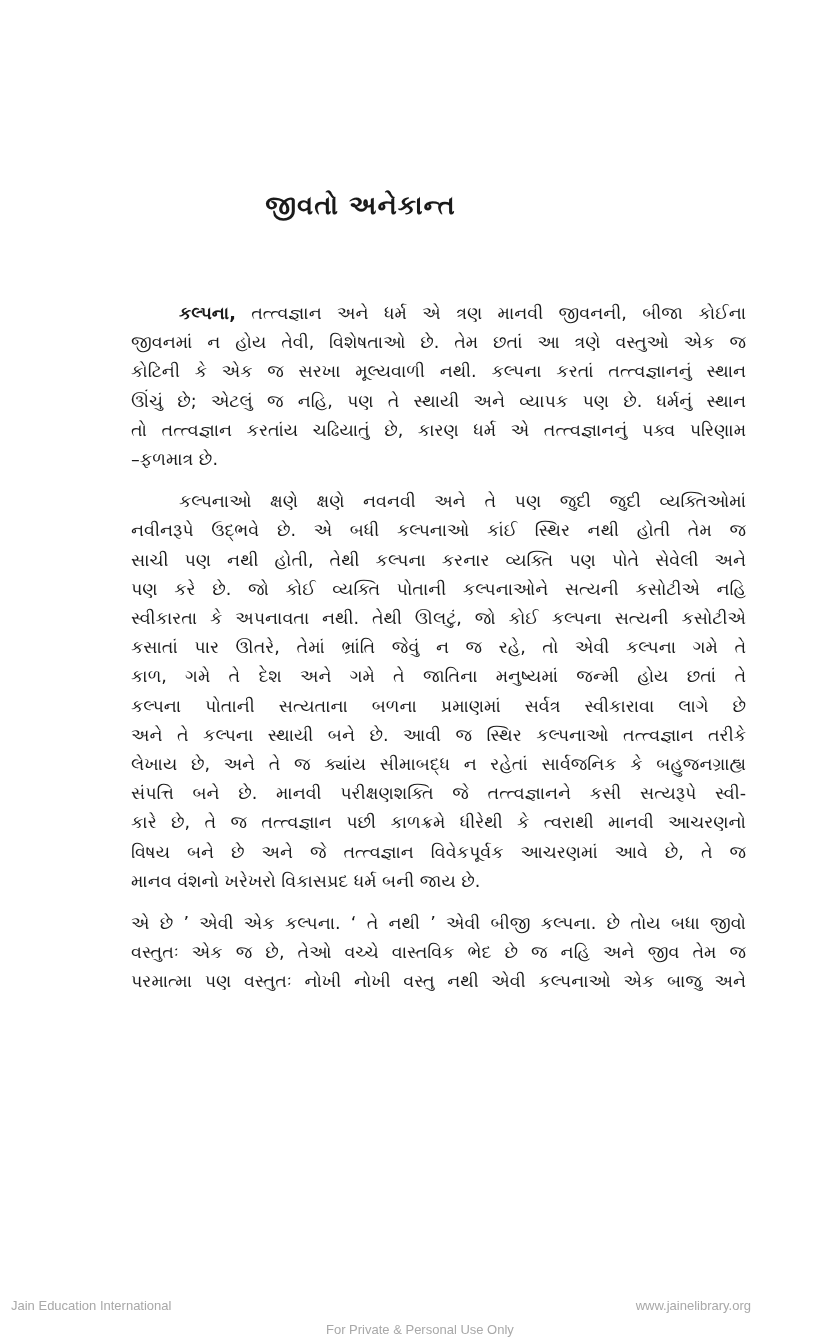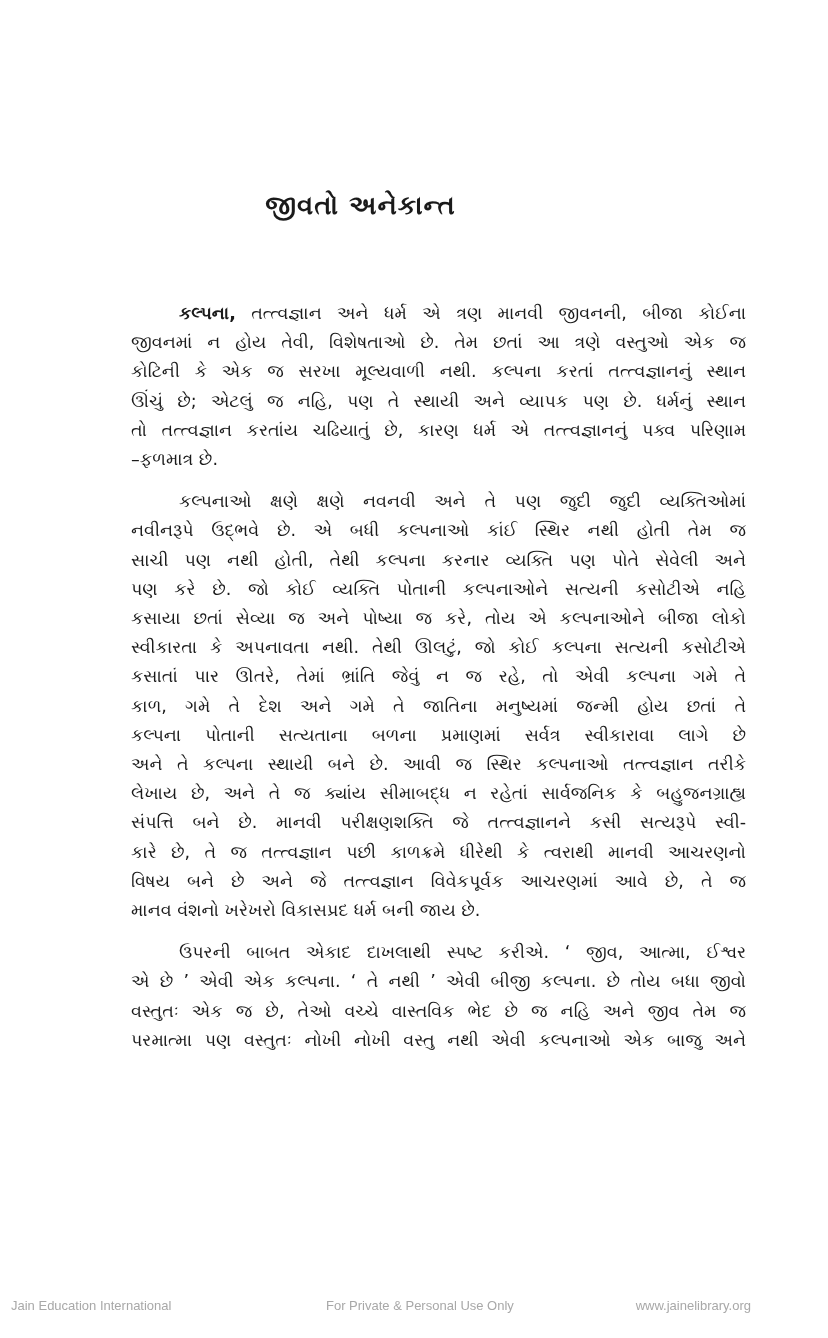--- a/index.html
+++ b/index.html
@@ -24,21 +24,21 @@
     .line { display: block; text-align: justify; text-align-last: justify; white-space: nowrap; overflow: hidden; }
     .line.last { text-align-last: left; }
     .first-line { padding-left: 48px; }
     .bold-lead { font-weight: bold; }
     .footer {
       position: absolute; top: 1298px; left: 0; width: 767px; height: 20px;
       font-family: "Liberation Sans", sans-serif; font-size: 13px; color: #a8a8a8;
     }
     .footer span { position: absolute; top: 0; }
     .f-left { left: 11px; }
-    .f-center { left: 326px; }
+    .f-center { left: 326px; margin-top: 24px; }
     .f-right { right: 16px; }
   </style>
 </head>
 <body>
 
 <div class="page">
   <div class="title">જીવતો અનેકાન્ત</div>
 
   <div class="body-text">
     <div class="para">
@@ -48,35 +48,33 @@
       <span class="line">ઊંચું છે; એટલું જ નહિ, પણ તે સ્થાયી અને વ્યાપક પણ છે. ધર્મનું સ્થાન</span>
       <span class="line">તો તત્ત્વજ્ઞાન કરતાંય ચઢિયાતું છે, કારણ ધર્મ એ તત્ત્વજ્ઞાનનું પક્વ પરિણામ</span>
       <span class="line last">–ફળમાત્ર છે.</span>
     </div>
 
     <div class="para">
       <span class="line first-line">કલ્પનાઓ ક્ષણે ક્ષણે નવનવી અને તે પણ જુદી જુદી વ્યક્તિઓમાં</span>
       <span class="line">નવીનરૂપે ઉદ્ભવે છે. એ બધી કલ્પનાઓ કાંઈ સ્થિર નથી હોતી તેમ જ</span>
       <span class="line">સાચી પણ નથી હોતી, તેથી કલ્પના કરનાર વ્યક્તિ પણ પોતે સેવેલી અને</span>
       <span class="line">પણ કરે છે. જો કોઈ વ્યક્તિ પોતાની કલ્પનાઓને સત્યની કસોટીએ નહિ</span>
-      <span class="line">કસાયા છતાં સેવ્યા જ અને પોષ્યા જ કરે, તોય એ કલ્પનાઓને બીજા લોકો</span>
       <span class="line">સ્વીકારતા કે અપનાવતા નથી. તેથી ઊલટું, જો કોઈ કલ્પના સત્યની કસોટીએ</span>
       <span class="line">કસાતાં પાર ઊતરે, તેમાં ભ્રાંતિ જેવું ન જ રહે, તો એવી કલ્પના ગમે તે</span>
       <span class="line">કાળ, ગમે તે દેશ અને ગમે તે જાતિના મનુષ્યમાં જન્મી હોય છતાં તે</span>
       <span class="line">કલ્પના પોતાની સત્યતાના બળના પ્રમાણમાં સર્વત્ર સ્વીકારાવા લાગે છે</span>
       <span class="line">અને તે કલ્પના સ્થાયી બને છે. આવી જ સ્થિર કલ્પનાઓ તત્ત્વજ્ઞાન તરીકે</span>
       <span class="line">લેખાય છે, અને તે જ ક્યાંય સીમાબદ્ધ ન રહેતાં સાર્વજનિક કે બહુજનગ્રાહ્ય</span>
       <span class="line">સંપત્તિ બને છે. માનવી પરીક્ષણશક્તિ જે તત્ત્વજ્ઞાનને કસી સત્યરૂપે સ્વી-</span>
       <span class="line">કારે છે, તે જ તત્ત્વજ્ઞાન પછી કાળક્રમે ધીરેથી કે ત્વરાથી માનવી આચરણનો</span>
       <span class="line">વિષય બને છે અને જે તત્ત્વજ્ઞાન વિવેકપૂર્વક આચરણમાં આવે છે, તે જ</span>
       <span class="line last">માનવ વંશનો ખરેખરો વિકાસપ્રદ ધર્મ બની જાય છે.</span>
     </div>
 
     <div class="para">
-      <span class="line first-line">ઉપરની બાબત એકાદ દાખલાથી સ્પષ્ટ કરીએ. ‘ જીવ, આત્મા, ઈશ્વર</span>
       <span class="line">એ છે ’ એવી એક કલ્પના. ‘ તે નથી ’ એવી બીજી કલ્પના. છે તોય બધા જીવો</span>
       <span class="line">વસ્તુતઃ એક જ છે, તેઓ વચ્ચે વાસ્તવિક ભેદ છે જ નહિ અને જીવ તેમ જ</span>
       <span class="line">પરમાત્મા પણ વસ્તુતઃ નોખી નોખી વસ્તુ નથી એવી કલ્પનાઓ એક બાજુ અને</span>
     </div>
   </div>
 
   <div class="footer">
     <span class="f-left">Jain Education International</span>
     <span class="f-center">For Private &amp; Personal Use Only</span>
     <span class="f-right">www.jainelibrary.org</span>

